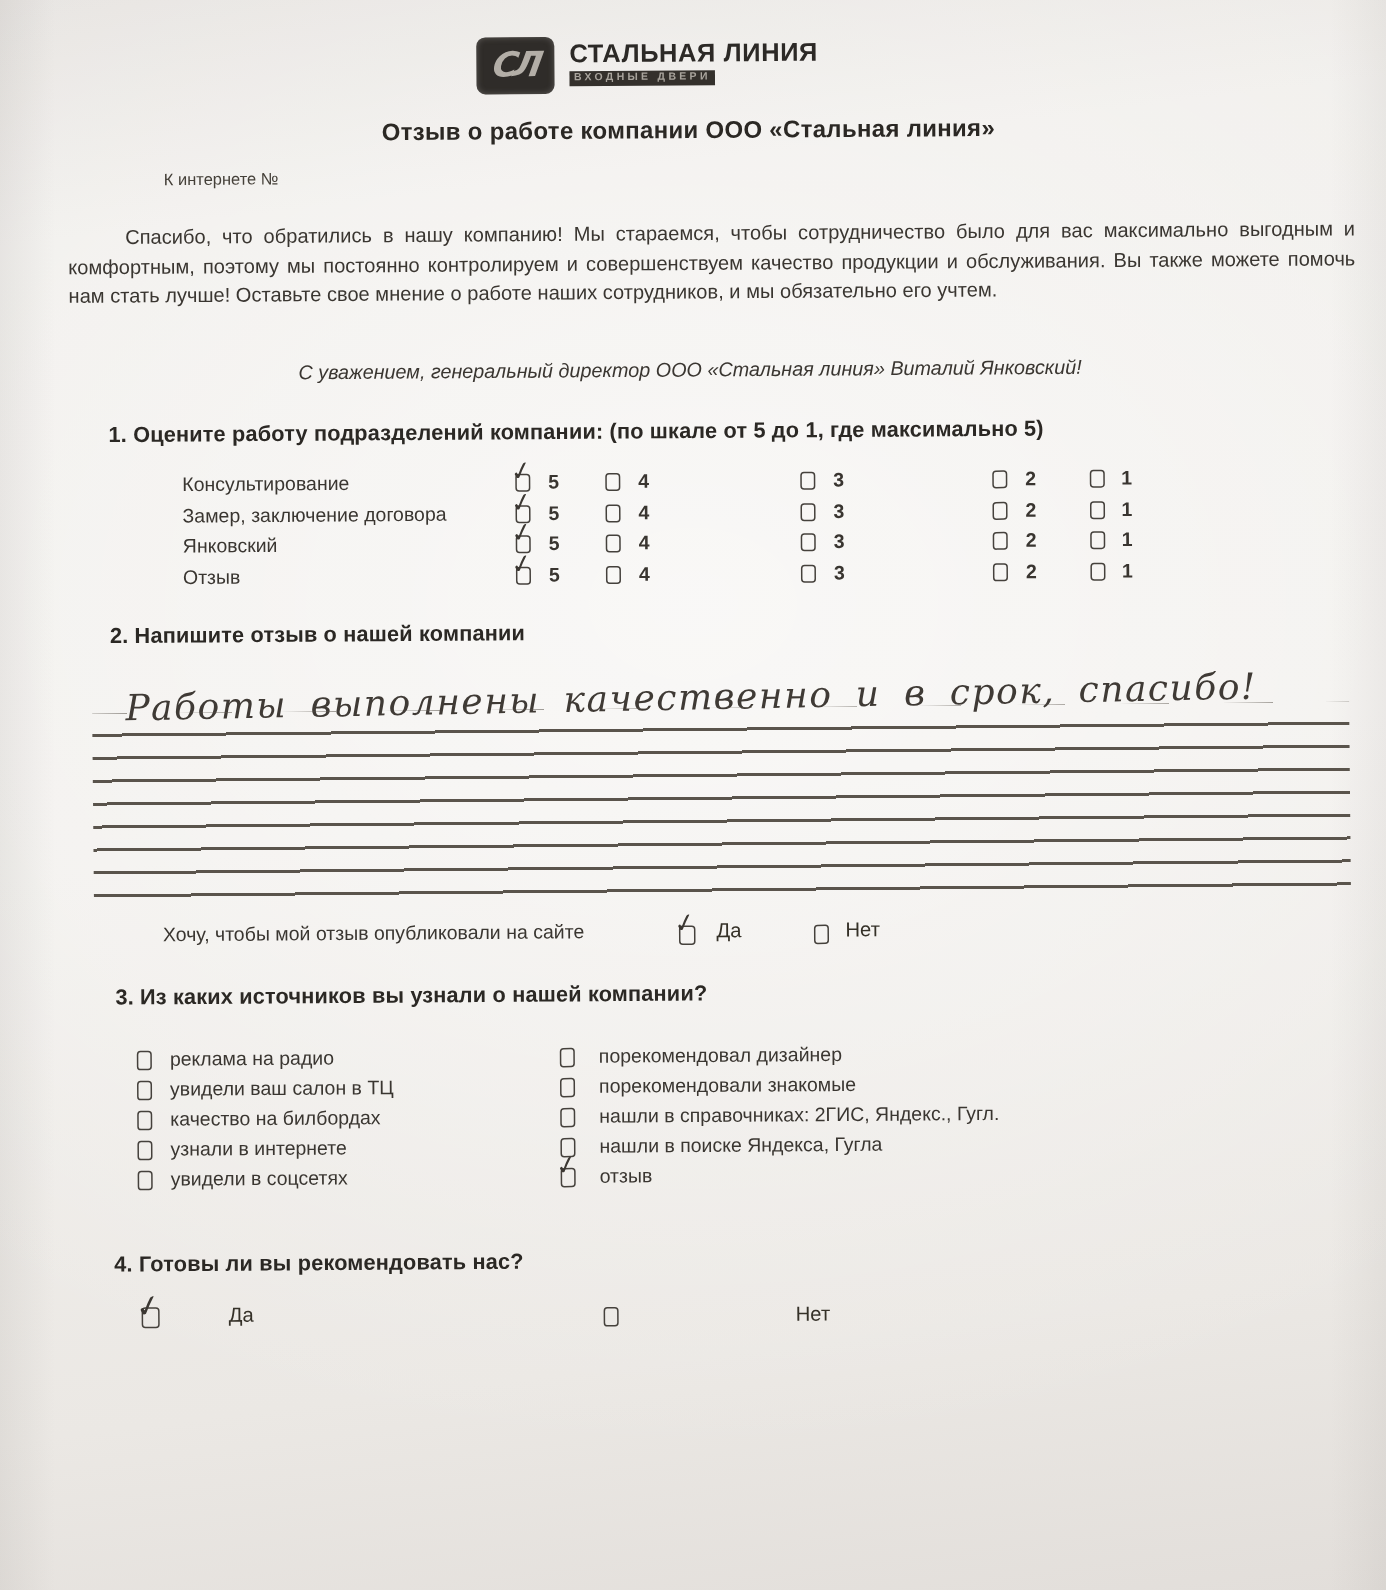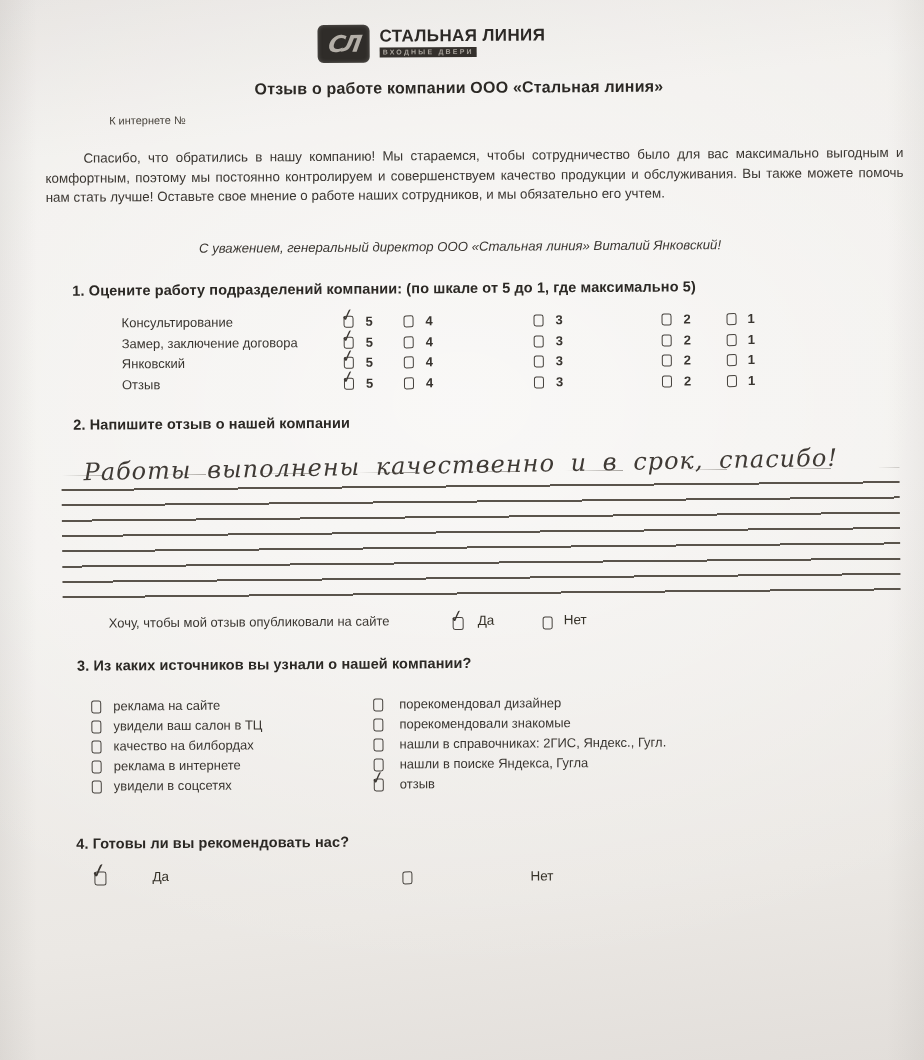--- a/index.html
+++ b/index.html
@@ -190,39 +190,39 @@
       <span class="pub-yes">Да</span>
       <span class="cb pub-cb-no"></span>
       <span class="pub-no">Нет</span>
     </div>
 
     <div class="sec-heading h-q3">3.  Из каких источников вы узнали о нашей компании?</div>
 
     <div class="q3-options">
       <div class="q3-row">
         <span class="cb q3-cb-l"></span>
-        <span class="q3-lab-l">реклама на сайте</span>
+        <span class="q3-lab-l">реклама на радио</span>
         <span class="cb q3-cb-r"></span>
         <span class="q3-lab-r">порекомендовал дизайнер</span>
       </div>
       <div class="q3-row">
         <span class="cb q3-cb-l"></span>
         <span class="q3-lab-l">увидели ваш салон в ТЦ</span>
         <span class="cb q3-cb-r"></span>
         <span class="q3-lab-r">порекомендовали знакомые</span>
       </div>
       <div class="q3-row">
         <span class="cb q3-cb-l"></span>
         <span class="q3-lab-l">качество на билбордах</span>
         <span class="cb q3-cb-r"></span>
         <span class="q3-lab-r">нашли в справочниках: 2ГИС, Яндекс., Гугл.</span>
       </div>
       <div class="q3-row">
         <span class="cb q3-cb-l"></span>
-        <span class="q3-lab-l">реклама в интернете</span>
+        <span class="q3-lab-l">узнали в интернете</span>
         <span class="cb q3-cb-r"></span>
         <span class="q3-lab-r">нашли в поиске Яндекса, Гугла</span>
       </div>
       <div class="q3-row">
         <span class="cb q3-cb-l"></span>
         <span class="q3-lab-l">увидели в соцсетях</span>
         <span class="cb q3-cb-r checked">
             <span class="tick">✓</span>
           </span>
         <span class="q3-lab-r">отзыв</span>

